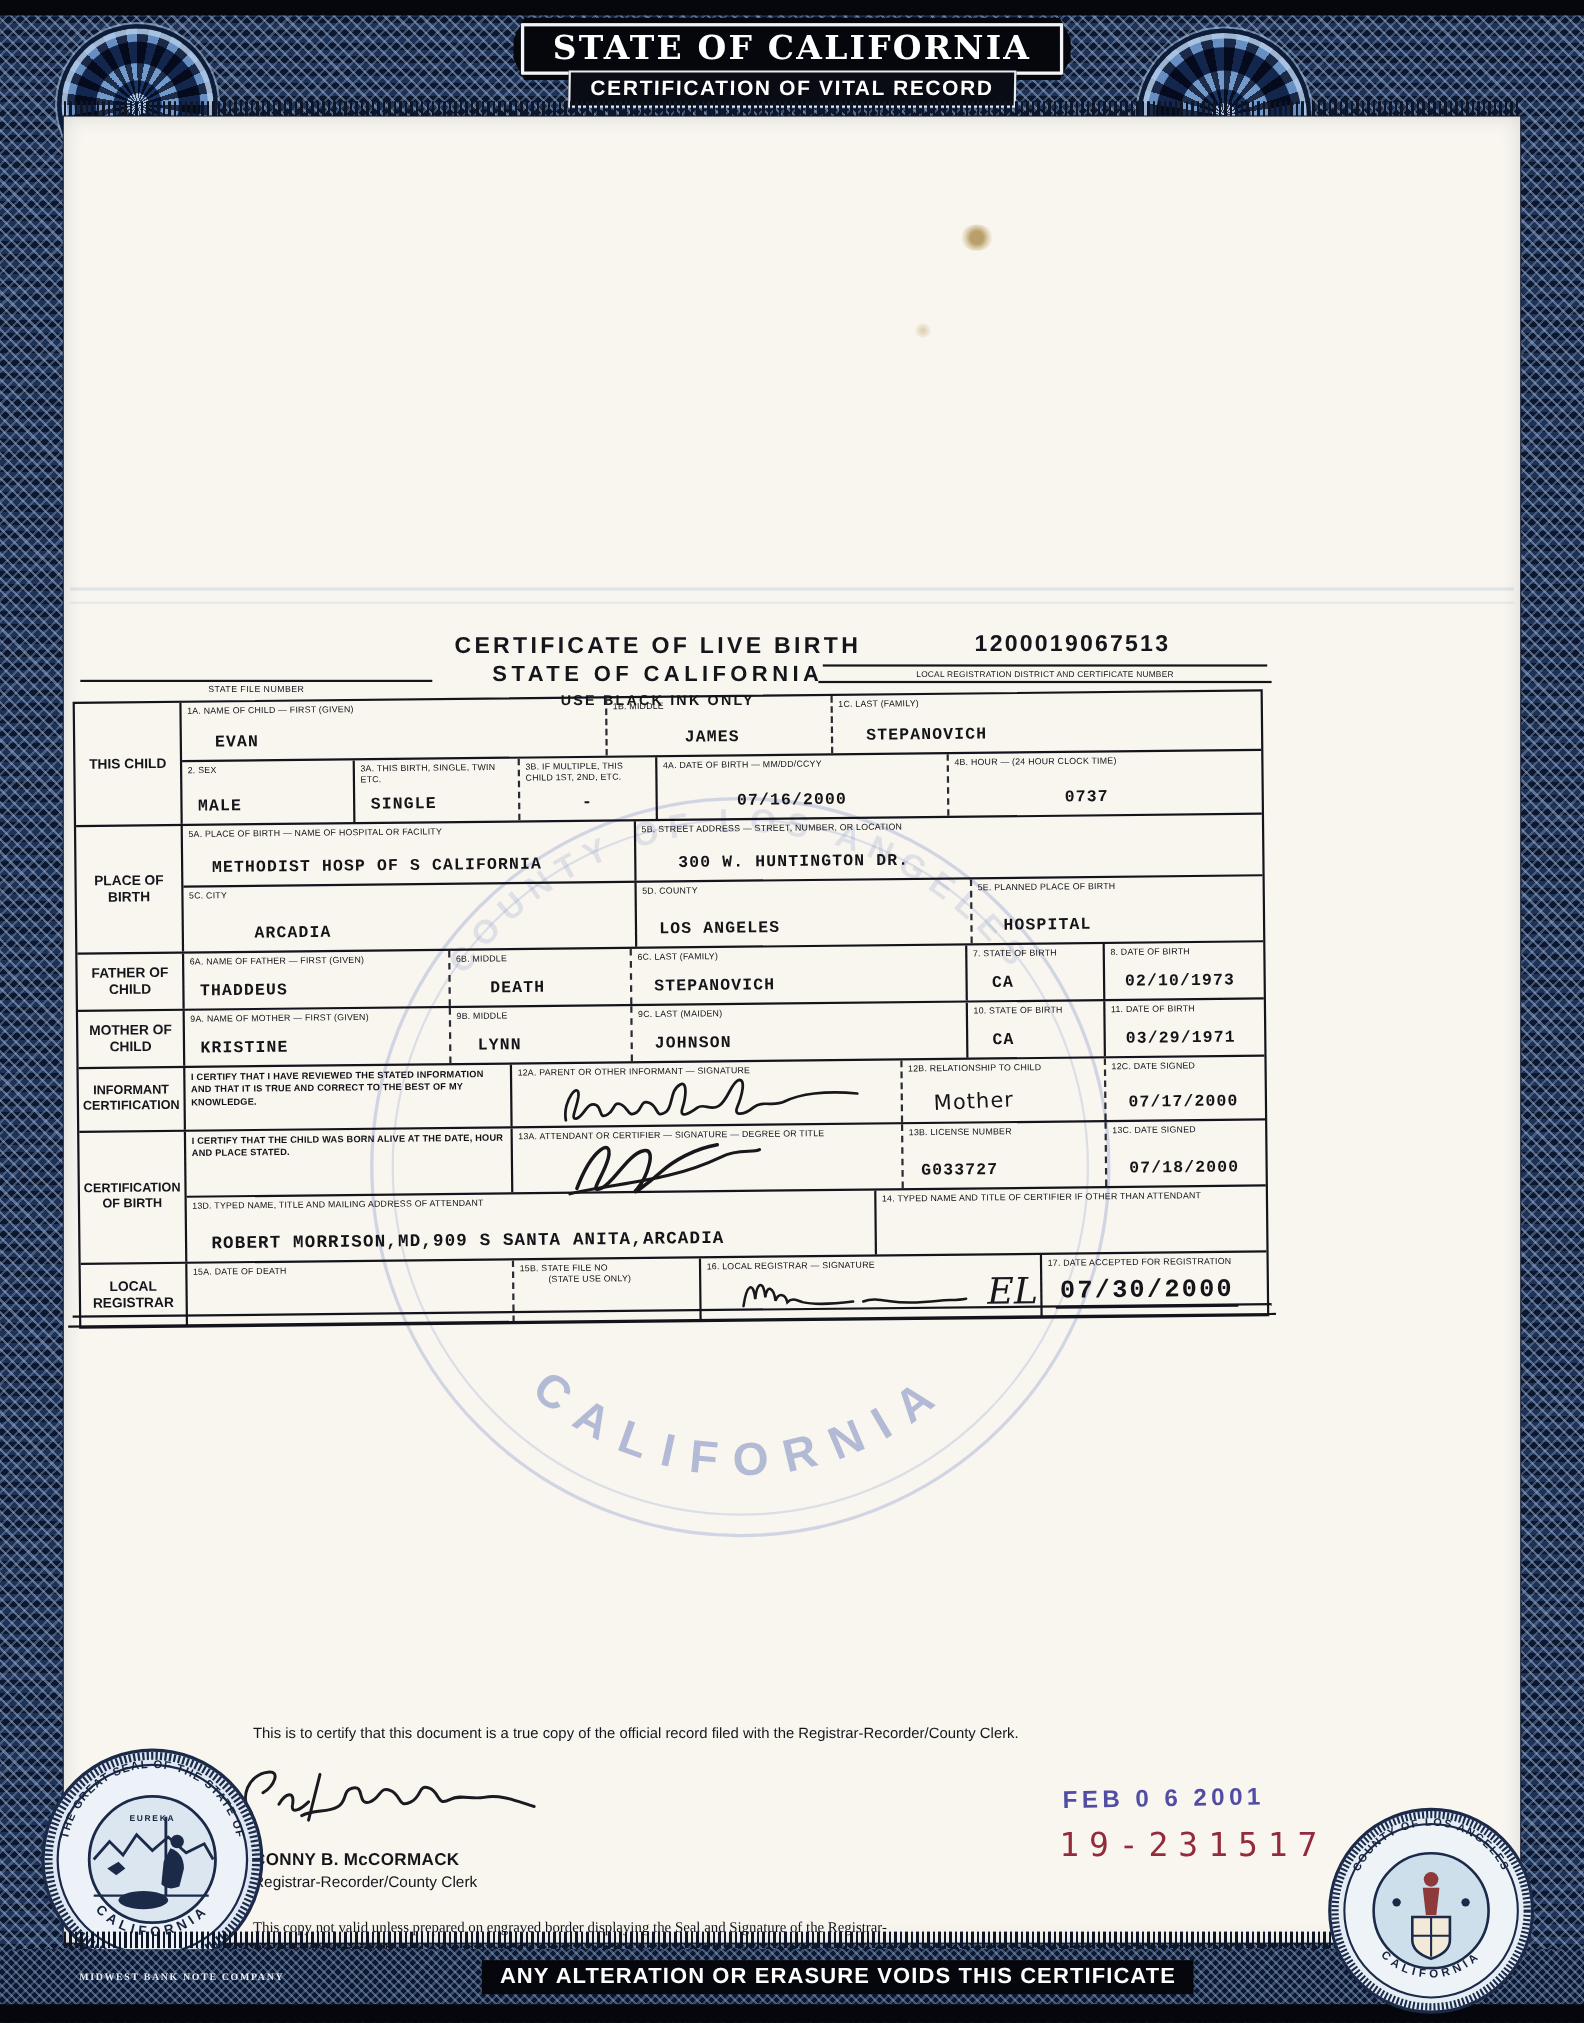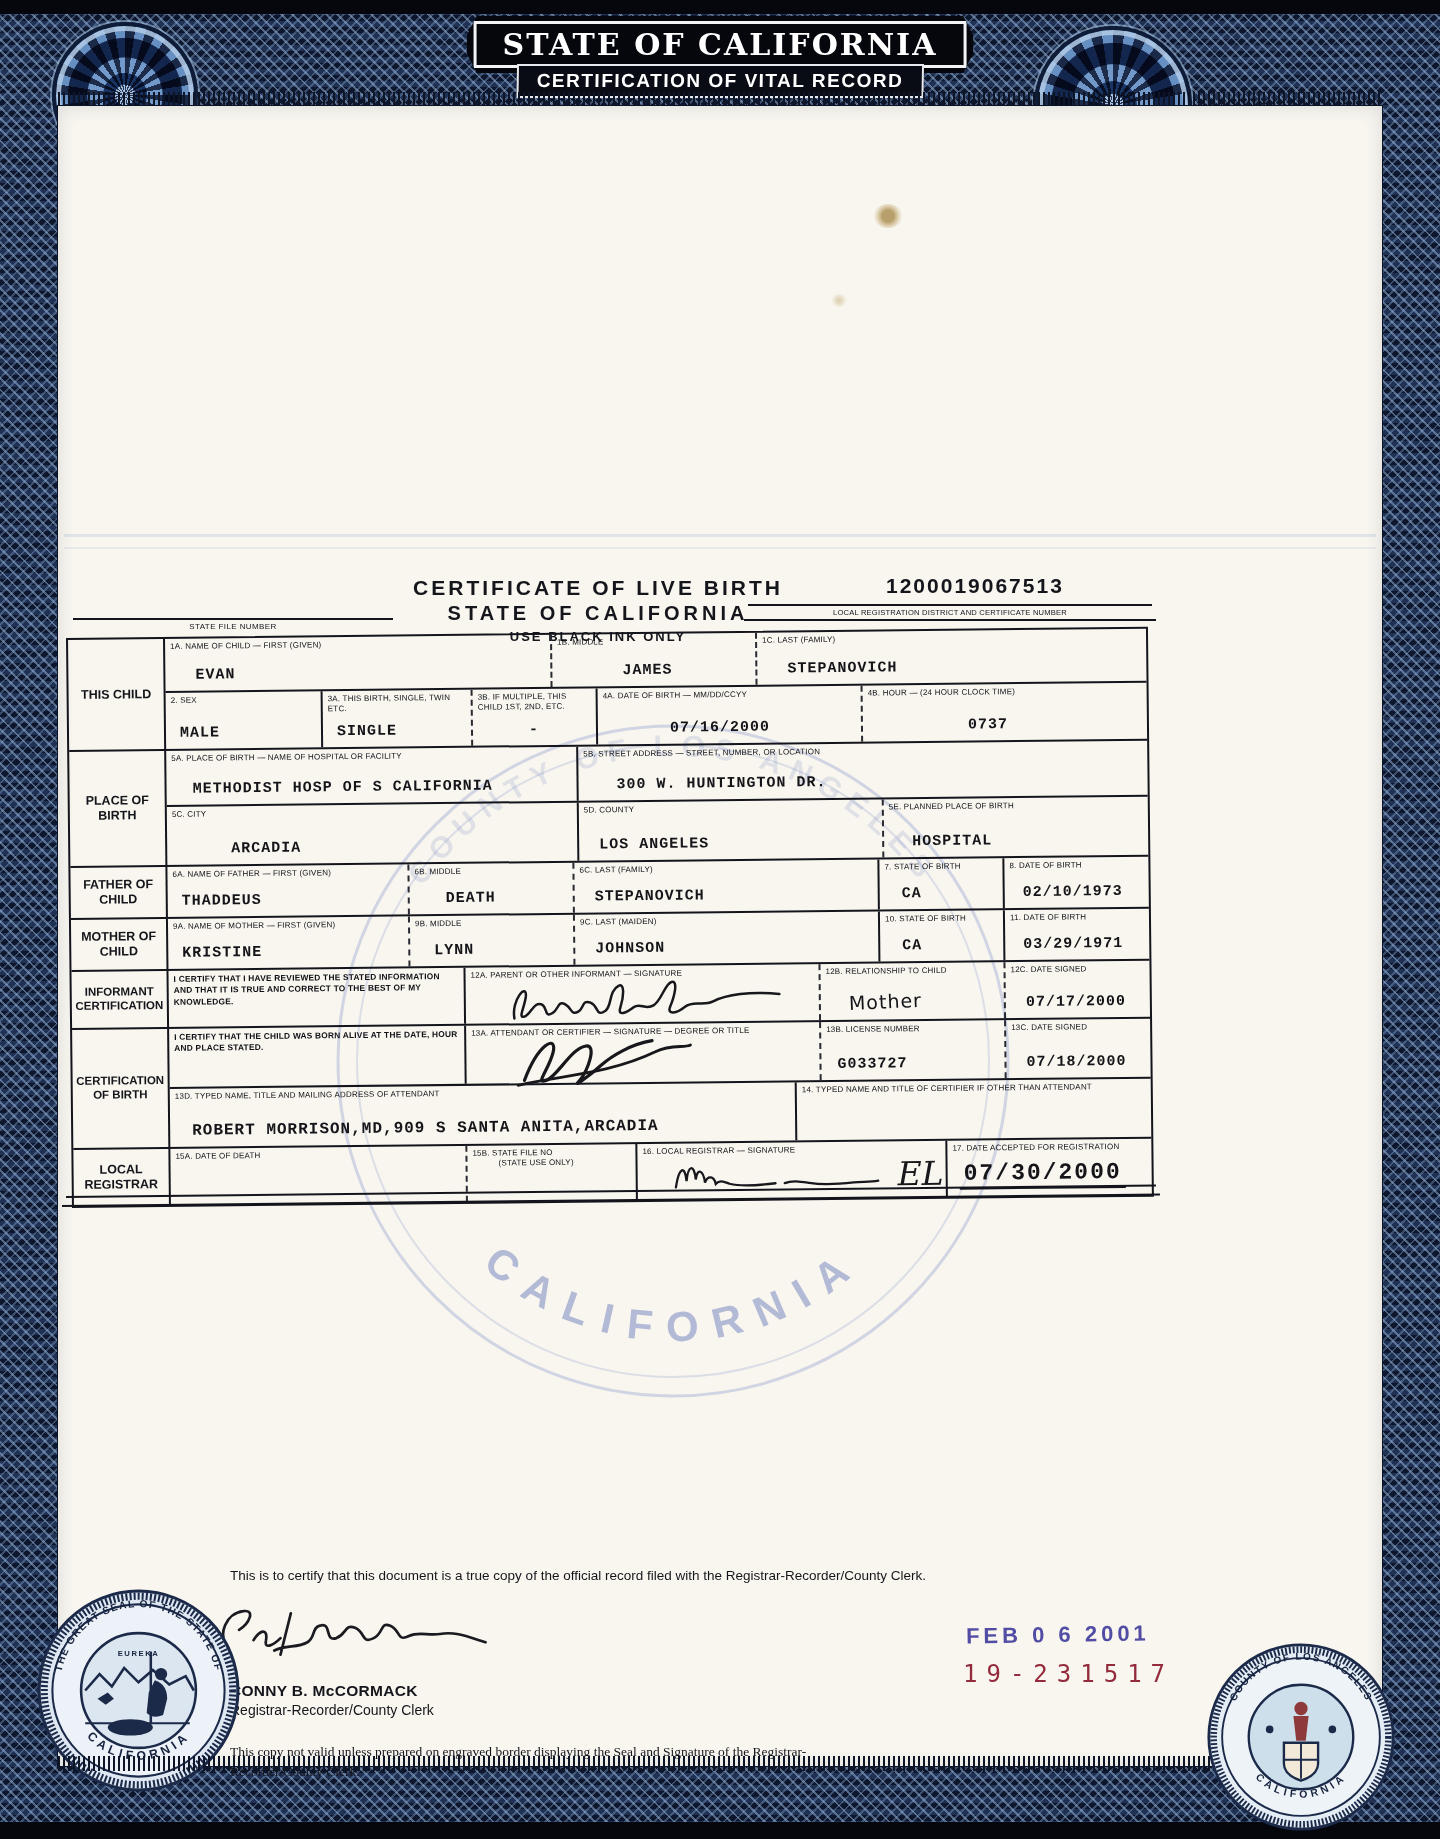--- a/index.html
+++ b/index.html
@@ -71,21 +71,21 @@
   .extraline{position:absolute;left:8px;width:1090px;border-top:2px solid #14141c;
     transform:rotate(-0.6deg);transform-origin:0 0;}
   .wm{position:absolute;left:240px;top:580px;pointer-events:none;}
   .foot-certify{position:absolute;left:172px;top:1462px;font-size:13.5px;color:#15151c;}
   .foot-name{position:absolute;left:172px;top:1576px;font-size:15.5px;font-weight:bold;letter-spacing:.3px;}
   .foot-title{position:absolute;left:172px;top:1596px;font-size:14px;}
   .foot-note{position:absolute;left:172px;top:1636px;width:580px;font-family:"Liberation Serif",serif;
     font-size:13.5px;line-height:1.45;}
   .datestamp{position:absolute;left:908px;top:1516px;color:#453f9e;font-weight:bold;font-size:22px;
     letter-spacing:4px;transform:rotate(-1deg);opacity:.92;}
-  .ctrlnum{position:absolute;left:905px;top:1554px;color:#8e2133;font-size:24px;letter-spacing:9px;
+  .ctrlnum{position:absolute;left:905px;top:1554px;color:#8e2133;font-size:30px;letter-spacing:9px;
     font-family:"DejaVu Sans Mono",monospace;opacity:.95;}
   .band{position:absolute;left:0;top:1772px;width:100%;height:50px;
     background-color:#0c1730;
     background-image:
       repeating-linear-gradient(45deg, rgba(140,170,205,.45) 0 2px, rgba(12,23,48,0) 2px 6px),
       repeating-linear-gradient(135deg, rgba(120,150,190,.4) 0 2px, rgba(12,23,48,0) 2px 6px);
     display:flex;align-items:center;}
   .printer{color:#e9edf4;font-family:"Liberation Serif",serif;font-size:9px;letter-spacing:1.5px;
     font-weight:bold;margin-left:72px;white-space:nowrap;}
   .voidbox{background:#05070d;color:#fff;font-weight:bold;font-size:20px;letter-spacing:1px;
@@ -421,14 +421,18 @@
       <path d="M92,78 h16 l-3,26 h-10 z" fill="#8e3a3a"></path>
       <path d="M82,106 h36 v22 q0,12 -18,18 q-18,-6 -18,-18 z" fill="#f2e9d8" stroke="#1c2a4a" stroke-width="2.5"></path>
       <line x1="100" y1="106" x2="100" y2="144" stroke="#1c2a4a" stroke-width="2"></line>
       <line x1="82" y1="124" x2="118" y2="124" stroke="#1c2a4a" stroke-width="2"></line>
       <circle cx="67" cy="92" r="4" fill="#1c2a4a"></circle>
       <circle cx="133" cy="92" r="4" fill="#1c2a4a"></circle>
     </svg>
   </div>
 
   <div class="fringe" style="top:1756px;"></div>
+  <div class="band">
+    <div class="printer">MIDWEST BANK NOTE COMPANY</div>
+    <div class="voidbox">ANY ALTERATION OR ERASURE VOIDS THIS CERTIFICATE</div>
+  </div>
   <div class="botstrip"></div>
 </div>
 
 </body></html>

